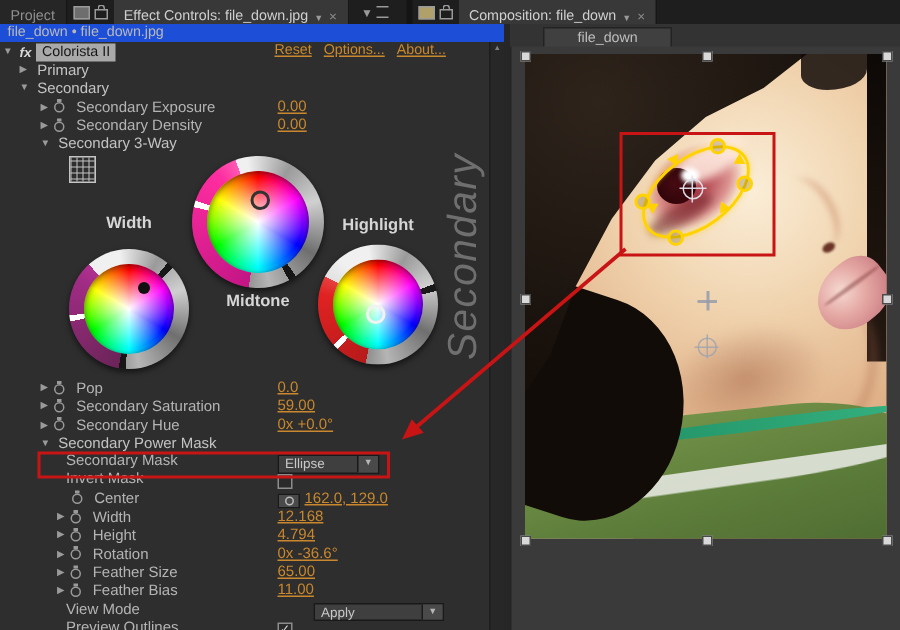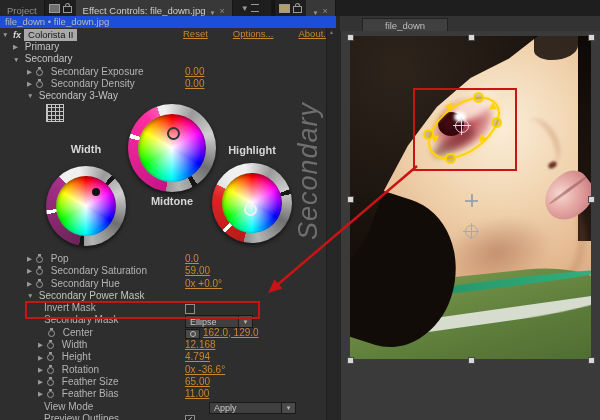--- a/index.html
+++ b/index.html
@@ -19,21 +19,21 @@
   .pmenu{margin-left:auto;display:flex;align-items:center;gap:2px;padding-right:6px;color:#9a9a9a;font-size:8px;}
   .pmenu .lines{width:8px;height:6px;border-top:1.5px solid #9a9a9a;border-bottom:1.5px solid #9a9a9a;}
   .vsep{width:4px;background:#141414;}
   
   .leftpanel{position:absolute;left:0;top:16px;width:336px;height:404px;background:#2e2e2e;}
   .crumb{height:12px;line-height:12px;font-size:9.5px;color:#b9b9b9;padding-left:5px;background:#1d4ed8;}
   .fxrow{height:13px;display:flex;align-items:center;font-size:10px;position:relative;}
   .fxrow .tw{margin-left:2px;}
   .fxbadge{font-style:italic;font-weight:bold;color:#d8d8d8;font-size:9px;margin:0 3px 0 2px;}
   .fxname{background:#a9a9a9;color:#161616;font-weight:normal;font-size:9.5px;padding:0 4px;line-height:12px;}
-  .fxlinks{position:absolute;left:183px;top:0;display:flex;gap:25px;}
+  .fxlinks{position:absolute;left:183px;top:0;display:flex;gap:8px;}
   .lnk{color:#c9882e;font-size:9.5px;text-decoration:underline;}
   .row{position:relative;height:12.3px;line-height:12.3px;font-size:10px;color:#b4b4b4;white-space:nowrap;}
   .tw{display:inline-block;width:9px;font-size:6.5px;color:#9a9a9a;vertical-align:middle;}
   .sw{display:inline-block;width:9px;height:9px;position:relative;vertical-align:-1px;margin-right:3px;}
   .sw:after{content:"";position:absolute;left:0;top:2px;width:5px;height:5px;border:1px solid #9a9a9a;border-radius:50%;}
   .sw:before{content:"";position:absolute;left:2px;top:0;width:3px;height:2px;background:#9a9a9a;}
   .lbl{color:#b4b4b4;}
   .grp .lbl{color:#c3c3c3;}
   .val{position:absolute;left:185px;top:0;color:#c9882e;text-decoration:underline;}
   .i1{padding-left:13px;}.i2{padding-left:27px;}.i2g{padding-left:27px;}
@@ -134,20 +134,21 @@
   <div class="pmenu" style="margin-left:8px;">
     <span>▼</span>
     <span class="lines"></span>
   </div>
   <div class="vsep" style="margin-left:6px;"></div>
   <div class="iconbox">
     <span class="panel-ico tan"></span>
     <span class="lock"></span>
   </div>
   <div class="tab active">
+    <span>Composition: file_down</span>
     <span class="dd-tri">▼</span>
     <span class="x">×</span>
   </div>
 </div>
 
 <div class="leftpanel">
   <div class="crumb">file_down • file_down.jpg</div>
 
   <div class="fxrow">
     <span class="tw">▼</span>
@@ -231,31 +232,31 @@
   <div class="row i2">
     <span class="tw">▶</span><span class="sw"></span>
     <span class="lbl">Secondary Hue</span>
     <span class="val">0x +0.0°</span>
   </div>
   <div class="row grp i2g">
     <span class="tw">▼</span>
     <span class="lbl">Secondary Power Mask</span>
   </div>
   <div class="row i3">
-    <span class="lbl">Invert Mask</span>
-    <span class="cb"></span>
-  </div>
-  <div class="row i3">
     <span class="lbl">Secondary Mask</span>
     <span class="ddl" style="width:66px;">
       <span class="dtxt">Ellipse</span>
       <span class="dbtn">
           <span>▼</span>
         </span>
     </span>
+  </div>
+  <div class="row i3">
+    <span class="lbl">Invert Mask</span>
+    <span class="cb"></span>
   </div>
   <div class="row i3s">
     <span class="sw"></span>
     <span class="lbl">Center</span>
     <span class="ptbtn"></span>
     <span class="val2">162.0, 129.0</span>
   </div>
   <div class="row i3t">
     <span class="tw">▶</span><span class="sw"></span>
     <span class="lbl">Width</span>

